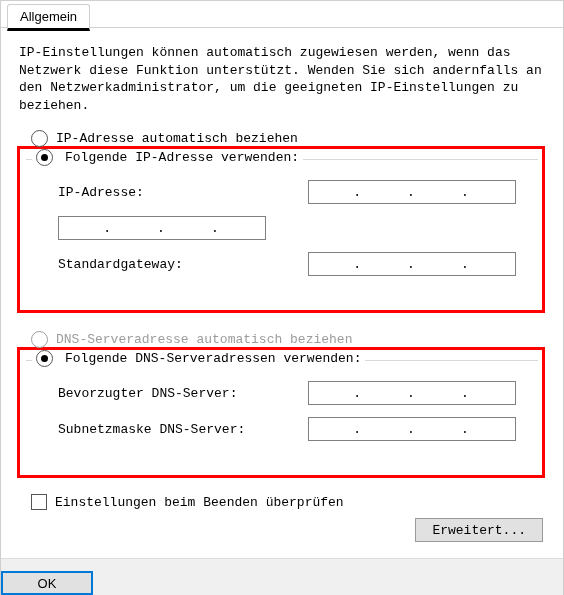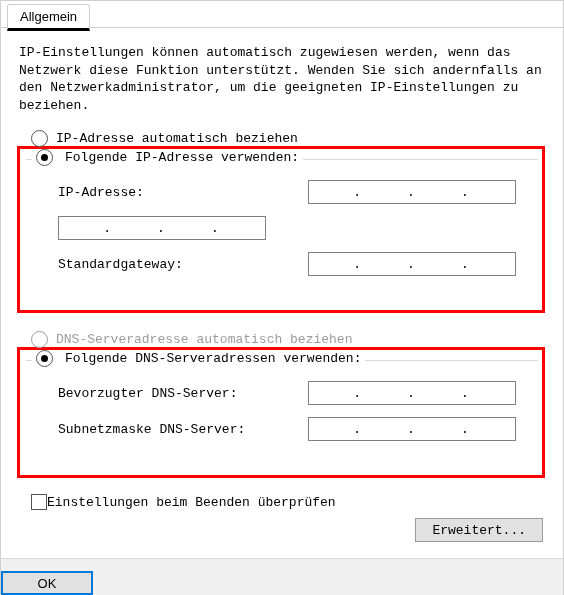--- a/index.html
+++ b/index.html
@@ -125,21 +125,21 @@
     justify-content:space-evenly;
     background:#fff;
     font-size:13px;
     letter-spacing:2px;
   }
   .ip-input .dot{color:#000;}
   .ip-input .octet{width:40px;text-align:center;}
 
   
   .check-row{
-    display:flex;align-items:center;
+    display:flex;align-items:center;gap:8px;
     margin:8px 0 4px 12px;
   }
   .check{
     width:14px;height:14px;border:1px solid #555;background:#fff;
     flex:0 0 auto;
   }
 
   
   .btn{
     height:24px;

